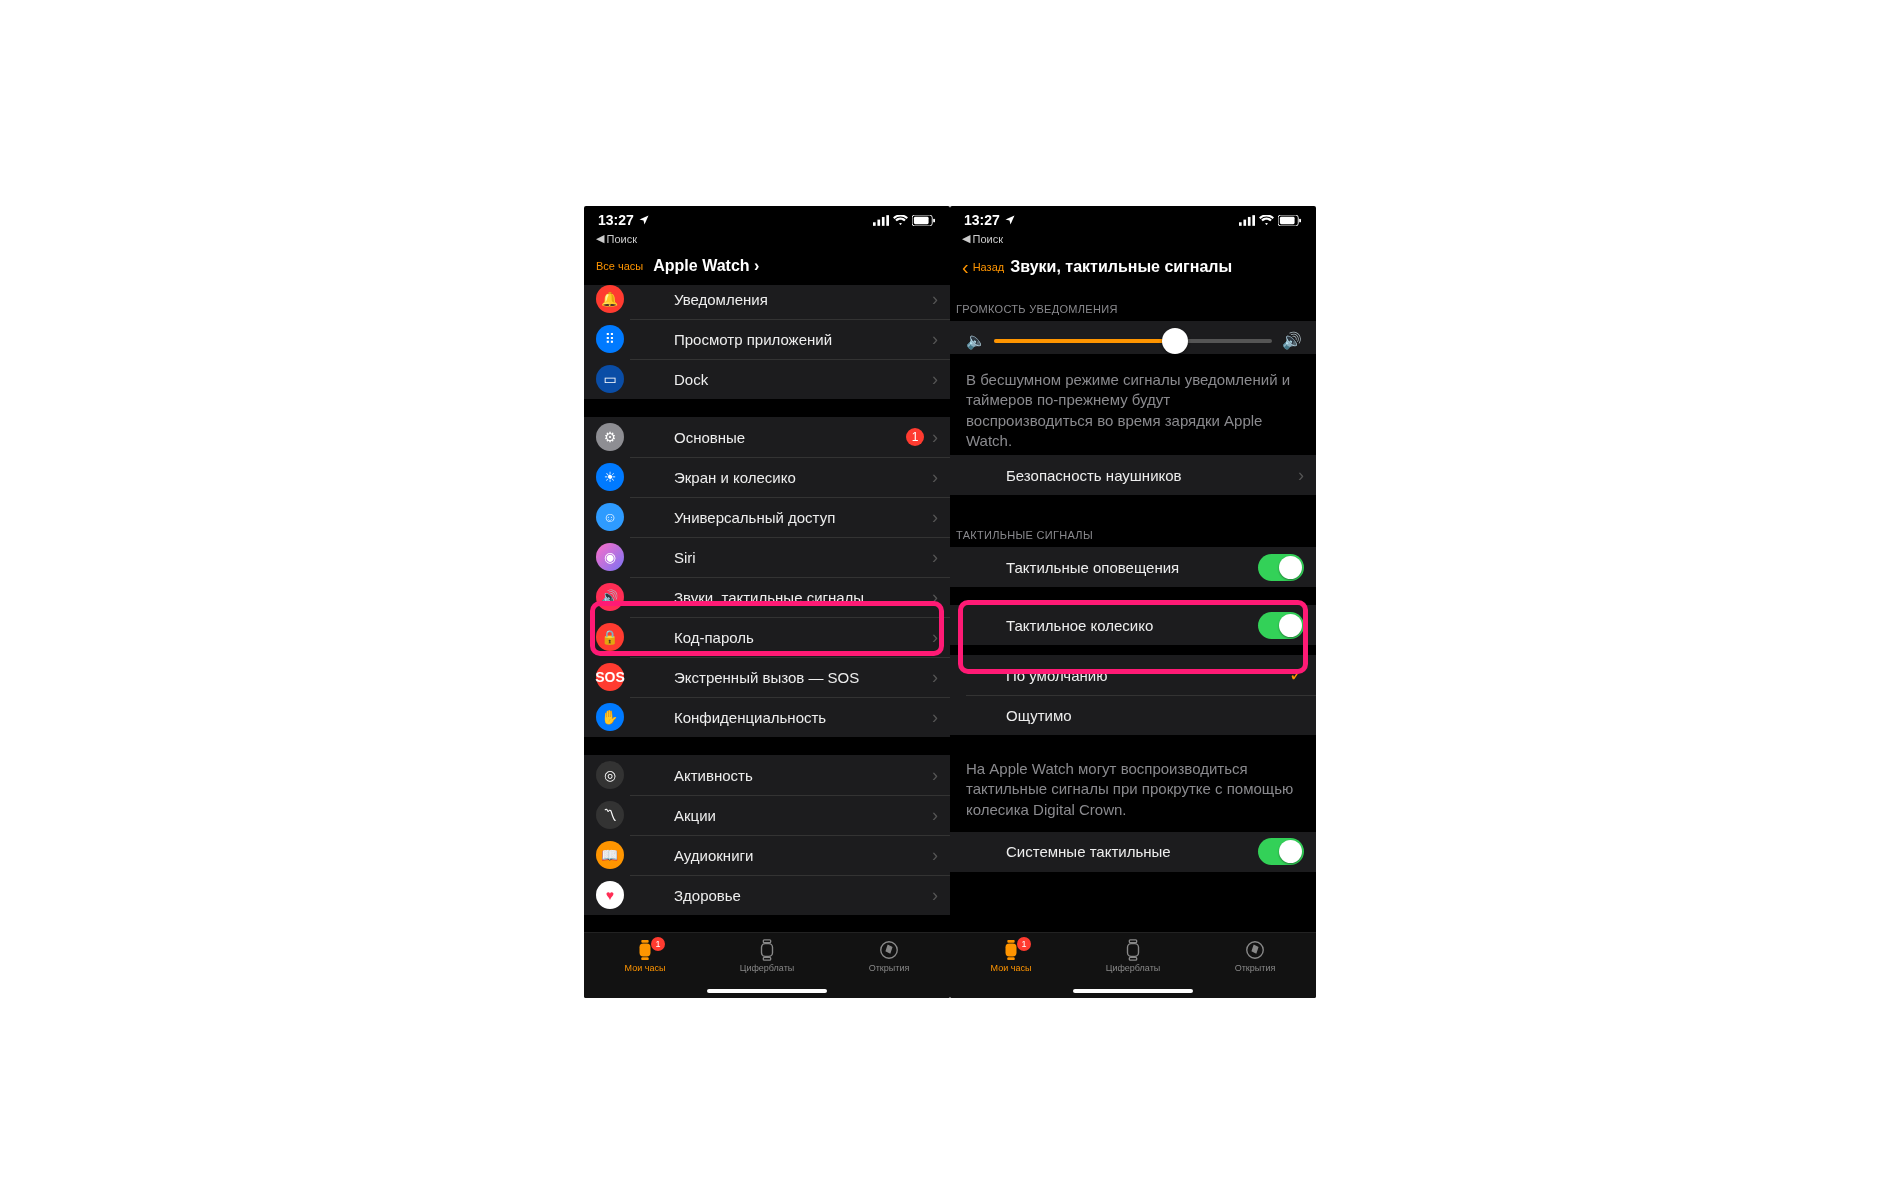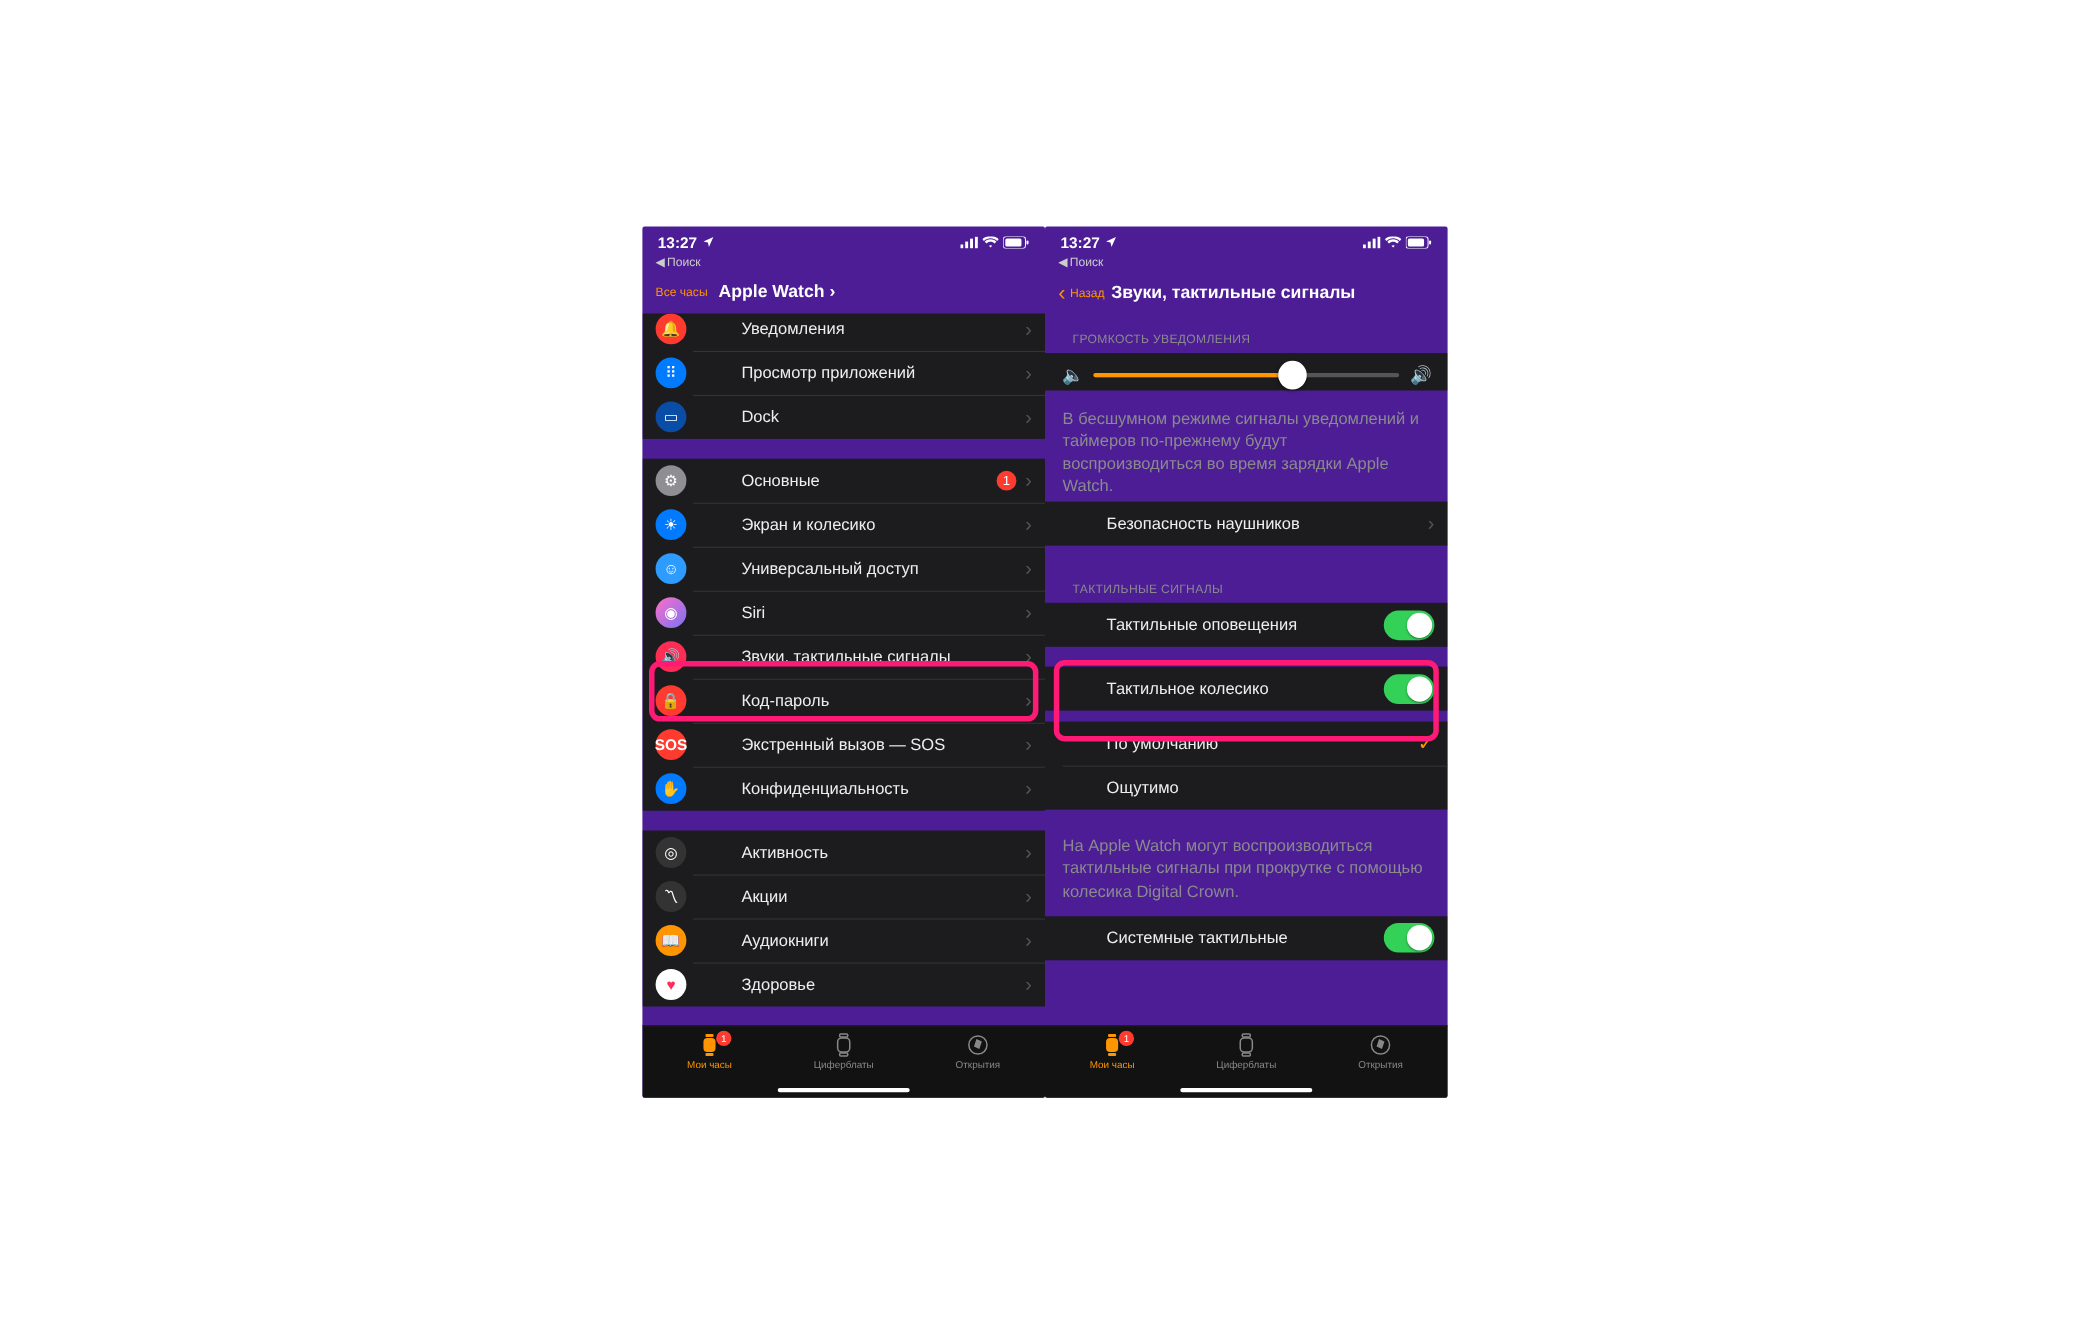--- a/index.html
+++ b/index.html
@@ -1,37 +1,37 @@
 <!DOCTYPE html>
 <html><head>
 <meta charset="utf-8">
 <style>
   * { box-sizing: border-box; margin: 0; padding: 0; font-family: -apple-system, "Helvetica Neue", sans-serif; }
   body { background: #fff; width: 1900px; height: 1204px; display: flex; align-items: center; justify-content: center; }
   .canvas { display: flex; gap: 0; position: relative; }
-  .phone { width: 366px; height: 792px; background: #4c1d95; color: #fff; overflow: hidden; position: relative; border-radius: 2px; display:flex; flex-direction:column; }
+  .phone { width: 366px; height: 792px; background: #000000; color: #fff; overflow: hidden; position: relative; border-radius: 2px; display:flex; flex-direction:column; }
 
   
   .statusbar { height: 24px; display: flex; align-items: center; justify-content: space-between; padding: 4px 14px 0; font-size: 14px; font-weight: 600; }
   .sb-left { display: flex; align-items: center; gap: 4px; }
   .sb-right { display: flex; align-items: center; gap: 4px; }
   .sb-right svg { display:block; }
   .back-search { font-size: 11px; color: #ccc; padding: 2px 12px 6px; display: flex; align-items: center; gap: 2px; }
 
   
   .nav { display: flex; align-items: center; padding: 6px 12px 10px; gap: 6px; }
   .nav .link { color: #ff9500; font-size: 11px; }
   .nav .title { color: #fff; font-size: 16px; font-weight: 600; flex: 0 0 auto; margin-left: 4px; }
   .nav .chev { color: #ff9500; font-size: 20px; line-height: 1; margin-right: -2px; }
   .nav.centered { position: relative; }
   .nav.centered .title { position: static; margin-left: 0; }
 
   
   .scroll { flex: 1; overflow: hidden; }
-  .section-header { font-size: 11px; color: #8a8a8e; padding: 16px 25px 6px; text-transform: uppercase; letter-spacing: 0.3px; }
+  .section-header { font-size: 11px; color: #8a8a8e; padding: 16px 6px 6px; text-transform: uppercase; letter-spacing: 0.3px; }
   .section-footer { font-size: 15px; color: #8a8a8e; padding: 6px 16px 4px; line-height: 1.35; }
 
   .group { background: #1c1c1e; border-radius: 0; margin: 0 0 18px; }
   .group.tight { margin-bottom: 10px; }
   .row { display: flex; align-items: center; min-height: 40px; padding: 4px 12px; position: relative; }
   .row + .row::before { content: ""; position: absolute; top: 0; left: 46px; right: 0; height: 0.5px; background: #333; }
   .row.no-icon + .row::before { left: 16px; }
   .row.no-icon { padding-left: 16px; }
   .icon { width: 28px; height: 28px; border-radius: 50%; display: flex; align-items: center; justify-content: center; font-size: 14px; margin-right: 10px; flex: 0 0 28px; color:#fff; }
   .row .label { flex: 1; font-size: 15px; color: #eee; margin-left: 40px; }

